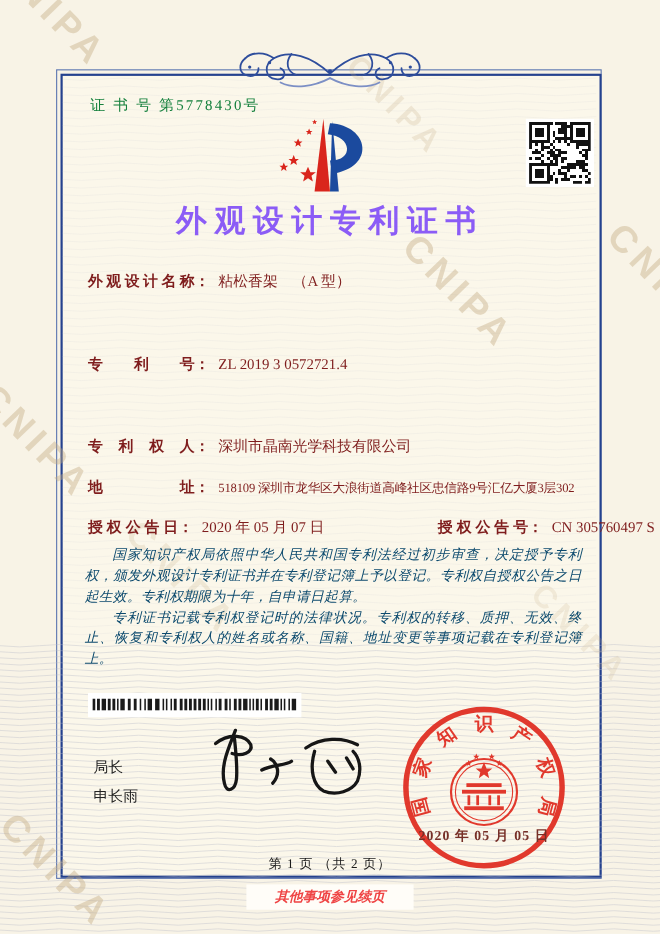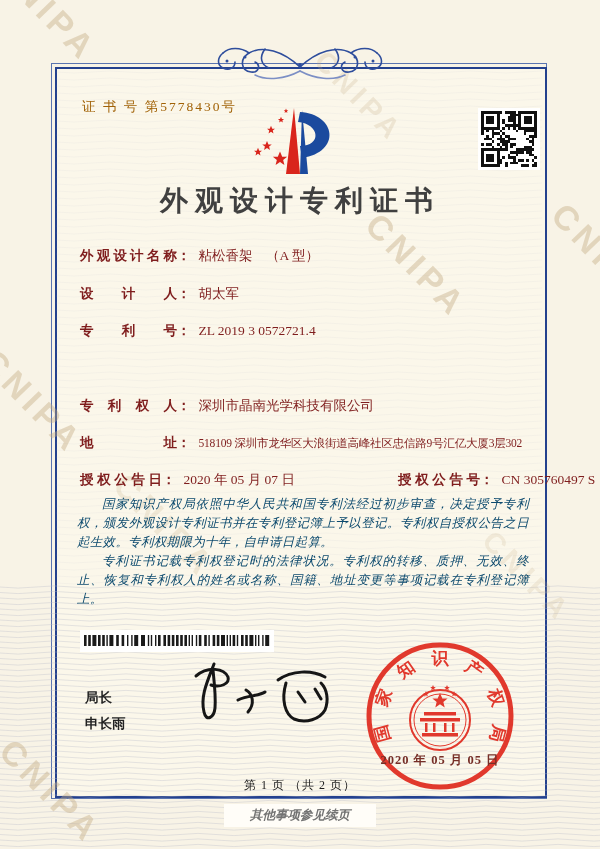--- a/index.html
+++ b/index.html
@@ -6,51 +6,51 @@
   #page{position:relative;width:600px;height:849px;background:#f8f3e6;overflow:hidden;
         font-family:"Liberation Serif","DejaVu Serif",serif;color:#1c1c1c;}
   .abs{position:absolute;}
   
   .frame-a{position:absolute;left:51px;top:63px;width:494px;height:734px;border:1px solid #5a74b0;z-index:1;}
   .frame-b{position:absolute;left:55px;top:67px;width:488px;height:727px;border:2px solid #24418e;background:#fbf7ea;z-index:1;}
   
   .wm{position:absolute;font-family:"Liberation Sans","DejaVu Sans",sans-serif;font-weight:700;
       color:rgba(196,172,130,.42);letter-spacing:5px;transform:rotate(46deg);z-index:2;pointer-events:none;}
   
-  .cert-no{position:absolute;left:82px;top:98px;font-size:13.5px;letter-spacing:2px;color:#a16207;z-index:3;}
+  .cert-no{position:absolute;left:82px;top:87px;font-size:13.5px;letter-spacing:2px;color:#15803d;z-index:3;}
   .title{position:absolute;left:0;top:182px;width:600px;text-align:center;font-size:28px;font-weight:700;
-         letter-spacing:7px;color:#404040;z-index:3;}
+         letter-spacing:7px;color:#8b5cf6;z-index:3;}
   
   .frow{position:absolute;left:80px;font-size:13.5px;z-index:3;white-space:nowrap;color:#7f1d1d;}
   .flabel{display:inline-block;width:97px;text-align:justify;text-align-last:justify;font-weight:700;vertical-align:bottom;}
   .fcolon{font-weight:700;}
   .fvalue{margin-left:8px;}
   .fvalue.small{font-size:11.5px;letter-spacing:-0.2px;}
   .grant-right{position:absolute;left:318px;top:0;white-space:nowrap;}
   .glabel{display:inline-block;width:82px;text-align:justify;text-align-last:justify;font-weight:700;vertical-align:bottom;}
   
   .body-text{position:absolute;left:77px;top:495px;width:452px;font-size:12.5px;line-height:19px;
              text-align:justify;font-style:italic;letter-spacing:.3px;color:#0c4a6e;z-index:3;}
   .body-text p{margin:0;text-indent:2em;}
   
   .barcode-pad{position:absolute;left:80px;top:630px;width:194px;height:22px;background:#fff;z-index:3;}
   .barcode-pad svg{position:absolute;left:4px;top:5px;}
   
   .director{position:absolute;left:85px;top:685px;z-index:4;font-family:"Liberation Sans","DejaVu Sans",sans-serif;
-            font-weight:700;font-size:13.5px;color:#222;line-height:26px;}
+            font-weight:400;font-size:13.5px;color:#222;line-height:26px;}
   .signature{position:absolute;left:168px;top:656px;z-index:4;}
   
   .seal{position:absolute;left:362px;top:638px;z-index:5;opacity:.93;}
   .seal-ch{font-size:17px;font-weight:700;fill:#e02b1f;font-family:"Liberation Serif",serif;text-anchor:middle;}
   .seal-date{font-size:12.5px;font-weight:700;fill:#6d2019;text-anchor:middle;letter-spacing:1px;
              font-family:"Liberation Serif",serif;}
   
   .page-info{position:absolute;left:0;top:777px;width:600px;text-align:center;font-size:12px;letter-spacing:1px;z-index:3;}
   .footer-note{position:absolute;left:224px;top:804px;width:152px;height:23px;background:#fffdf8;z-index:3;
-               text-align:center;font-size:12.5px;font-weight:700;font-style:italic;line-height:23px;color:#737373;}
+               text-align:center;font-size:12.5px;font-weight:700;font-style:italic;line-height:23px;color:#ef4444;}
   svg{display:block;}
 </style>
 </head>
 <body>
 
 <div id="page">
 
   <div class="frame-a"></div>
   <div class="frame-b"></div>
 
@@ -331,23 +331,20 @@
       <rect x="17" y="20" width="1" height="1" fill="#111"></rect>
       <rect x="19" y="20" width="1" height="1" fill="#111"></rect>
       <rect x="20" y="20" width="1" height="1" fill="#111"></rect>
     </svg>
 
   <div class="title">外观设计专利证书</div>
 
   <div class="frow" style="top:247px;">
     <span class="flabel">外观设计名称</span><span class="fcolon">：</span><span class="fvalue">粘松香架　（A 型）</span>
   </div>
-  <div class="frow" style="top:285px;">
-    <span class="flabel">设计人</span><span class="fcolon">：</span><span class="fvalue">胡太军</span>
-  </div>
   <div class="frow" style="top:322px;">
     <span class="flabel">专利号</span><span class="fcolon">：</span><span class="fvalue">ZL 2019 3 0572721.4</span>
   </div>
   <div class="frow" style="top:397px;">
     <span class="flabel">专利权人</span><span class="fcolon">：</span><span class="fvalue">深圳市晶南光学科技有限公司</span>
   </div>
   <div class="frow" style="top:434px;">
     <span class="flabel">地址</span><span class="fcolon">：</span><span class="fvalue small">518109 深圳市龙华区大浪街道高峰社区忠信路9号汇亿大厦3层302</span>
   </div>
   <div class="frow" style="top:447px;width:450px;margin-top:24px;">

